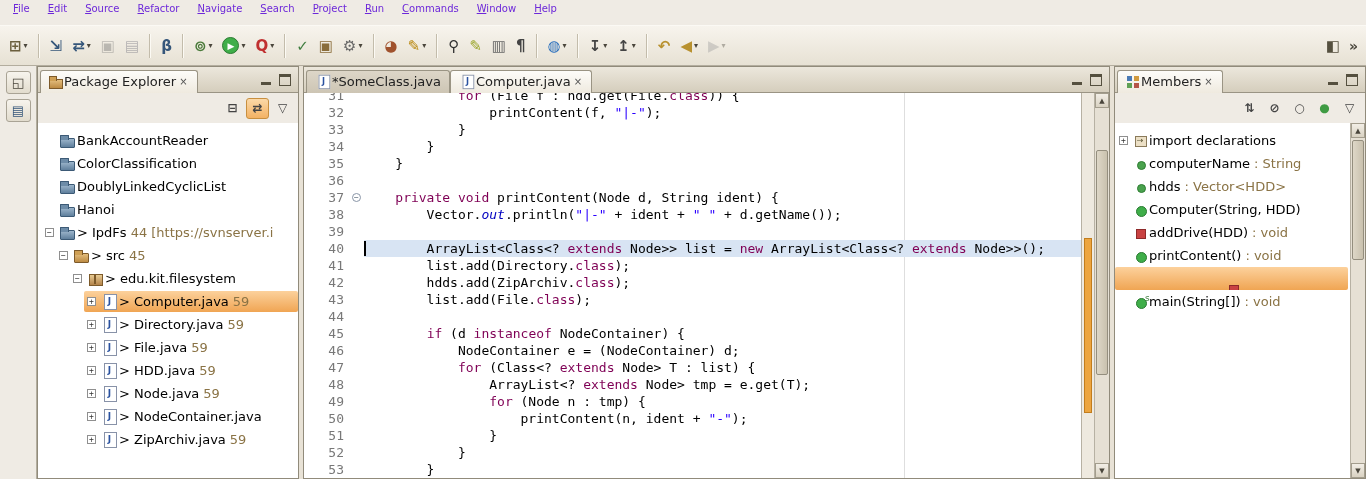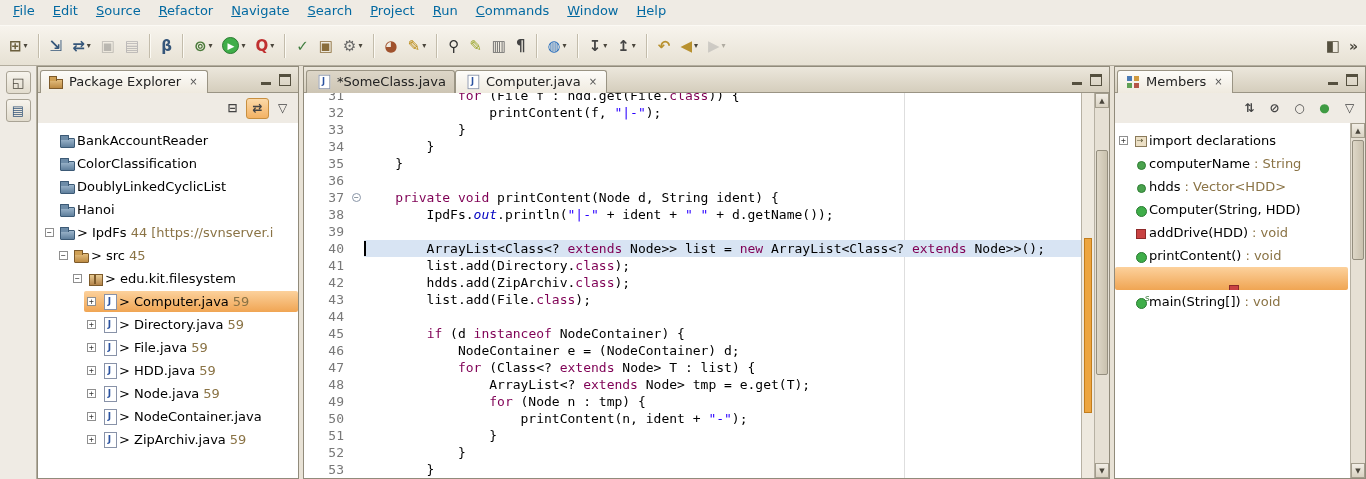--- a/index.html
+++ b/index.html
@@ -2,21 +2,21 @@
 <html><head>
 <meta charset="utf-8">
 <style>
   * { box-sizing: border-box; margin: 0; padding: 0; }
   html,body { width:1366px; height:479px; overflow:hidden; }
   body { font-family:"DejaVu Sans","Liberation Sans",sans-serif; background:#efebe4; font-size:13px; color:#111; }
   .app { width:1366px; height:479px; display:flex; flex-direction:column; }
 
   
   .menubar { height:25px; display:flex; align-items:stretch; padding-left:4px; background:#efebe4; }
-  .menu-item { padding:3px 9px 0; font-size:13px; color:#0369a1; cursor:default; }
+  .menu-item { padding:3px 9px 0; font-size:10px; color:#6d28d9; cursor:default; }
   .menu-item .mn { text-decoration:underline; }
 
   
   .toolbar { height:41px; background:linear-gradient(#f7f4ed,#e7e1d4); border-top:1px solid #fbf9f4; border-bottom:1px solid #b3ad9e; display:flex; align-items:center; padding:0 4px; }
   .tgroups { display:flex; align-items:center; flex:1; }
   .tsep { width:2px; height:24px; border-left:1px solid #c3bcab; border-right:1px solid #fcfaf4; margin:0 5px; }
   .tbtn { display:flex; align-items:center; padding:3px 3px; border:1px solid transparent; border-radius:3px; margin:0 1px; }
   .tbtn.disabled { opacity:.38; }
   .tglyph { font-family:"DejaVu Sans",sans-serif; font-size:15px; font-weight:bold; line-height:18px; }
   .tglyph.round { background:#3fae49; color:#fff; border-radius:50%; width:17px; height:17px; line-height:17px; text-align:center; font-size:9px; border:1px solid #2a7a31; }
@@ -30,21 +30,21 @@
   .strip-btn { width:25px; height:23px; display:flex; align-items:center; justify-content:center; border:1px solid #a9a395; border-radius:3px; background:linear-gradient(#f7f4ed,#e2dcce); }
   .strip-btn .tglyph { font-size:13px; }
   .sash { width:4px; background:#e8e2d6; }
 
   .panel { display:flex; flex-direction:column; border:1px solid #918b7b; background:#efebe4; overflow:hidden; }
   .pe-panel { width:262px; }
   .editor-panel { flex:1; }
   .members-panel { width:252px; }
 
   .panel-tabs { height:26px; background:linear-gradient(#ece7dc,#d5cebd); border-bottom:1px solid #9a9484; display:flex; align-items:flex-end; padding-left:2px; }
-  .ptab, .etab { display:flex; align-items:center; gap:5px; padding:3px 8px 4px; font-size:13px; color:#222; border:1px solid #9a9484; border-bottom:none; border-radius:3px 3px 0 0; background:linear-gradient(#ddd6c8,#cdc5b4); position:relative; top:1px; white-space:nowrap; }
+  .ptab, .etab { display:flex; align-items:center; padding:3px 8px 4px; font-size:13px; color:#222; border:1px solid #9a9484; border-bottom:none; border-radius:3px 3px 0 0; background:linear-gradient(#ddd6c8,#cdc5b4); position:relative; top:1px; white-space:nowrap; }
   .ptab.active, .etab.active { background:linear-gradient(#fdfcf9,#efeadf); top:1px; }
   .tab-close { font-size:10px; color:#555; margin-left:2px; padding:0 1px; }
   .tabbar-spacer { flex:1; }
   .winbtns { display:flex; gap:3px; align-self:center; padding:0 5px; }
   .winbtn { width:16px; height:14px; position:relative; }
   .wb-min::before { content:""; position:absolute; left:3px; right:3px; bottom:2px; height:3px; background:#55503f; }
   .wb-max::before { content:""; position:absolute; left:2px; right:2px; top:1px; bottom:1px; border:1px solid #55503f; border-top-width:3px; }
 
   .panel-toolbar { height:30px; background:#efebe4; display:flex; justify-content:flex-end; align-items:center; gap:2px; padding:0 4px; }
   .small-btn { width:23px; height:21px; display:flex; align-items:center; justify-content:center; border:1px solid transparent; border-radius:3px; }
@@ -482,21 +482,21 @@
               <div class="cl">
                 <span class="ln">37</span>
                 <span class="fold">
                   <span class="foldm">−</span>
                 </span>
                 <span class="ct"><span class="tk-p">    </span><span class="tk-k">private</span><span class="tk-p"> </span><span class="tk-k">void</span><span class="tk-p"> printContent(Node d, String ident) {</span></span>
               </div>
               <div class="cl">
                 <span class="ln">38</span>
                 <span class="fold"></span>
-                <span class="ct"><span class="tk-p">        IpdFs.</span><span class="tk-f">out</span><span class="tk-p">.println(</span><span class="tk-s">"|-"</span><span class="tk-p"> + ident + </span><span class="tk-s">" "</span><span class="tk-p"> + d.getName());</span></span>
+                <span class="ct"><span class="tk-p">        Vector.</span><span class="tk-f">out</span><span class="tk-p">.println(</span><span class="tk-s">"|-"</span><span class="tk-p"> + ident + </span><span class="tk-s">" "</span><span class="tk-p"> + d.getName());</span></span>
               </div>
               <div class="cl">
                 <span class="ln">39</span>
                 <span class="fold"></span>
                 <span class="ct"></span>
               </div>
               <div class="cl hl">
                 <span class="ln">40</span>
                 <span class="fold"></span>
                 <span class="ct"><span class="caret"></span><span class="tk-p">        ArrayList&lt;Class&lt;? </span><span class="tk-k">extends</span><span class="tk-p"> Node&gt;&gt; list = </span><span class="tk-k">new</span><span class="tk-p"> ArrayList&lt;Class&lt;? </span><span class="tk-k">extends</span><span class="tk-p"> Node&gt;&gt;();</span></span>

